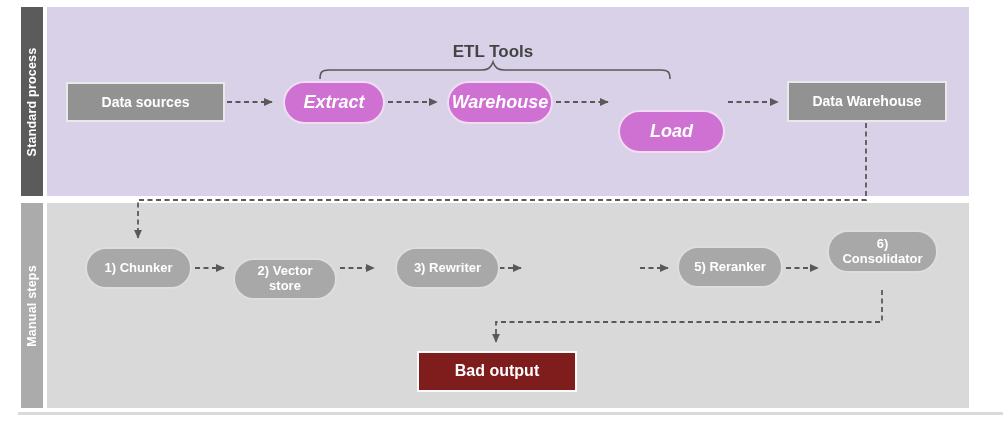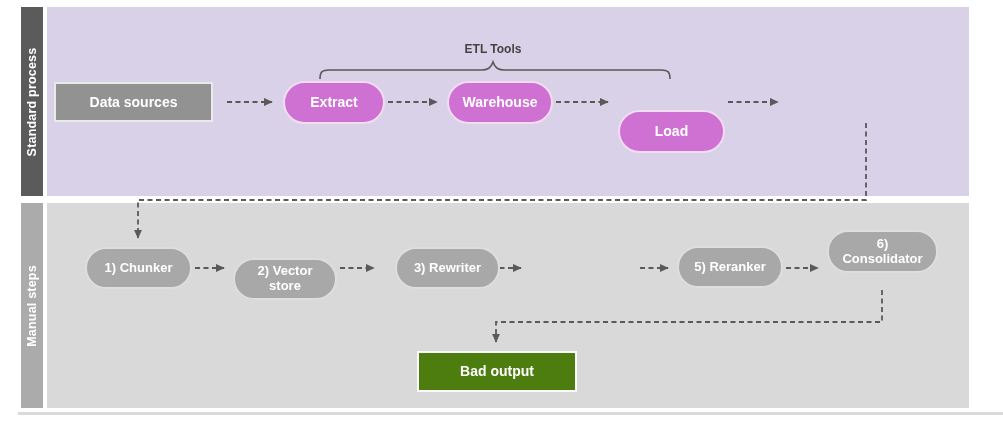--- a/index.html
+++ b/index.html
@@ -60,35 +60,36 @@
   }
   .box-gray {
     background: #929292;
     border: 2px solid #e9e9e9;
     font-size: 14px;
   }
   .pill-magenta {
     background: #cf70d3;
     border: 2px solid #f0ddf1;
     border-radius: 22px;
-    font-size: 14px;
+    font-size: 18px;
+    font-style: italic;
   }
   .pill-gray {
     background: #a8a8a8;
     border: 2px solid #dedede;
     border-radius: 21px;
     font-size: 13px;
   }
   .box-yellow {
-    background: #4d7c0f;
+    background: #7f1d1d;
     border: 2px solid #fafafa;
-    font-size: 14px;
+    font-size: 16px;
   }
 
-  #n-data-sources  { left: 54px;  top: 82px;  width: 159px; height: 40px; }
+  #n-data-sources  { left: 66px;  top: 82px;  width: 159px; height: 40px; }
   #n-extract       { left: 283px; top: 81px;  width: 102px; height: 43px; }
   #n-transform     { left: 447px; top: 81px;  width: 106px; height: 43px; }
   #n-load          { left: 618px; top: 81px;  width: 107px; height: 43px; margin-top: 29px; }
   #n-warehouse     { left: 787px; top: 81px;  width: 160px; height: 41px; }
 
   #n-chunker       { left: 85px;  top: 247px; width: 107px; height: 42px; }
   #n-vector-store  { left: 233px; top: 258px; width: 104px; height: 42px; }
   #n-rewriter      { left: 395px; top: 247px; width: 105px; height: 42px; }
   #n-retriever     { left: 530px; top: 247px; width: 107px; height: 42px; }
   #n-reranker      { left: 677px; top: 246px; width: 106px; height: 42px; }
@@ -96,21 +97,21 @@
 
   #n-bad-output    { left: 417px; top: 351px; width: 160px; height: 41px; }
 
   
   .etl-label {
     position: absolute;
     left: 428px; top: 42px; width: 130px;
     text-align: center;
     color: #434343;
     font-weight: bold;
-    font-size: 12px;
+    font-size: 17px;
   }
 
   
   svg.overlay {
     position: absolute;
     left: 0; top: 0;
     width: 1003px; height: 430px;
     pointer-events: none;
   }
   .conn {
@@ -164,20 +165,21 @@
 
     <path class="conn" d="M882,290 V322 H496 V342" marker-end="url(#arrow)"></path>
   </svg>
 
   <div class="etl-label">ETL Tools</div>
 
   <div id="n-data-sources" class="node box-gray">Data sources</div>
   <div id="n-extract" class="node pill-magenta">Extract</div>
   <div id="n-transform" class="node pill-magenta">Warehouse</div>
   <div id="n-load" class="node pill-magenta">Load</div>
+  <div id="n-warehouse" class="node box-gray">Data Warehouse</div>
 
   <div id="n-chunker" class="node pill-gray">1) Chunker</div>
   <div id="n-vector-store" class="node pill-gray">2) Vector store</div>
   <div id="n-rewriter" class="node pill-gray">3) Rewriter</div>
   <div id="n-reranker" class="node pill-gray">5) Reranker</div>
   <div id="n-consolidator" class="node pill-gray">6) Consolidator</div>
 
   <div id="n-bad-output" class="node box-yellow">Bad output</div>
 
   <div class="page-divider"></div>

